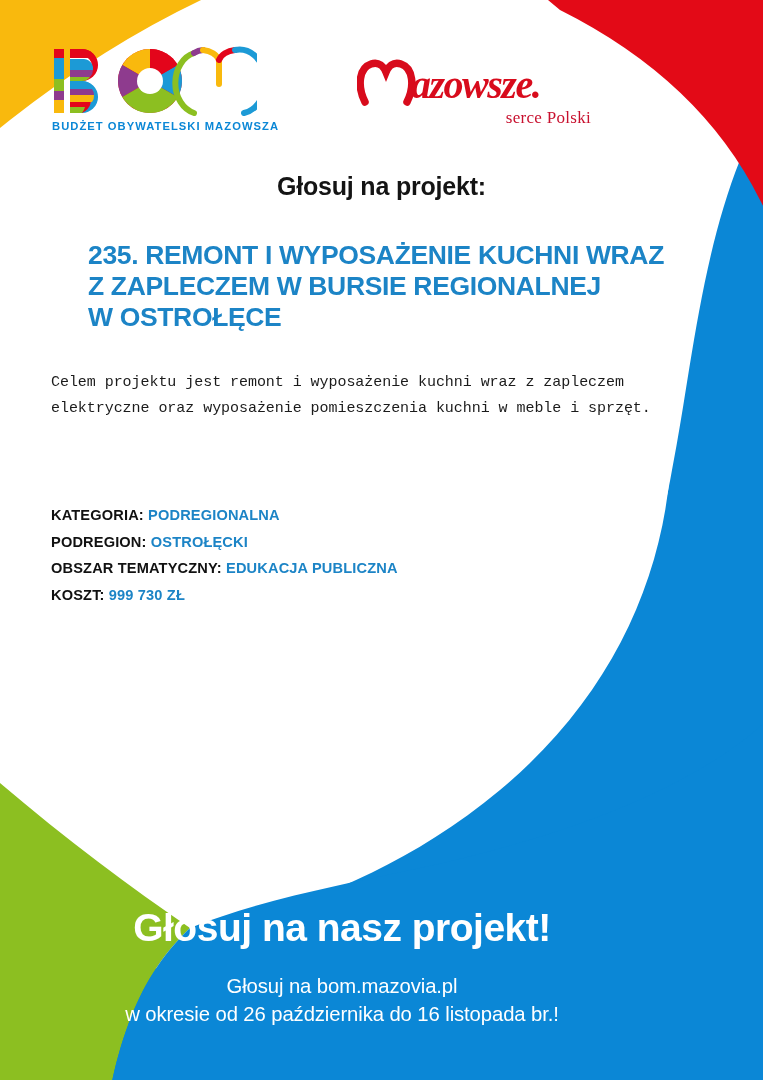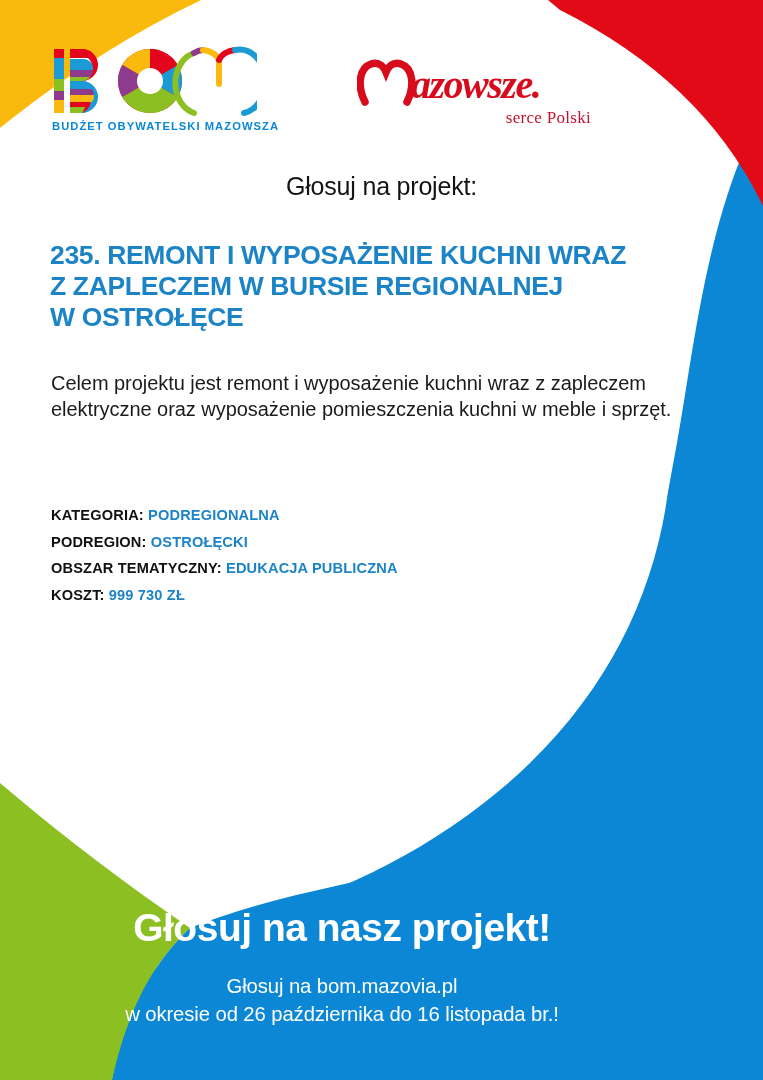--- a/index.html
+++ b/index.html
@@ -36,33 +36,34 @@
   .maz-sub {
     position:absolute; right:6px; top:52px;
     font-size:17px; color:#C8102E; letter-spacing:.3px;
     font-family:"Liberation Serif", serif; font-style:normal;
   }
 
   
   .kicker {
     position:absolute; top:172px; left:0; width:763px;
     text-align:center;
-    font-size:25px; font-weight:normal; color:#141414;
+    font-size:25px; font-weight:bold; color:#141414;
     letter-spacing:-0.2px;
   }
   .headline {
     position:absolute; top:240px; left:50px; width:640px;
     font-size:26.5px; font-weight:bold; color:#1C84C6;
     line-height:31px; letter-spacing:-0.35px;
   }
-  .headline div { white-space:nowrap; }
+  .headline div { white-space:nowrap;margin-left:38px; }
   .desc {
     position:absolute; top:370px; left:51px; width:620px;
-    font-size:20px; color:#1b1b1b; line-height:26.4px;
+    font-size:15px; color:#1b1b1b; line-height:26.4px;
     letter-spacing:-0.05px;
+    font-family:Liberation Mono, monospace;
   }
   .desc div { white-space:nowrap; }
 
   .meta { position:absolute; top:507px; left:51px; width:600px; }
   .meta-row {
     font-size:14.6px; font-weight:bold; color:#111111;
     letter-spacing:0.15px; margin-bottom:10.5px; white-space:nowrap;
   }
   .meta-row .val { color:#1C84C6; }
 

